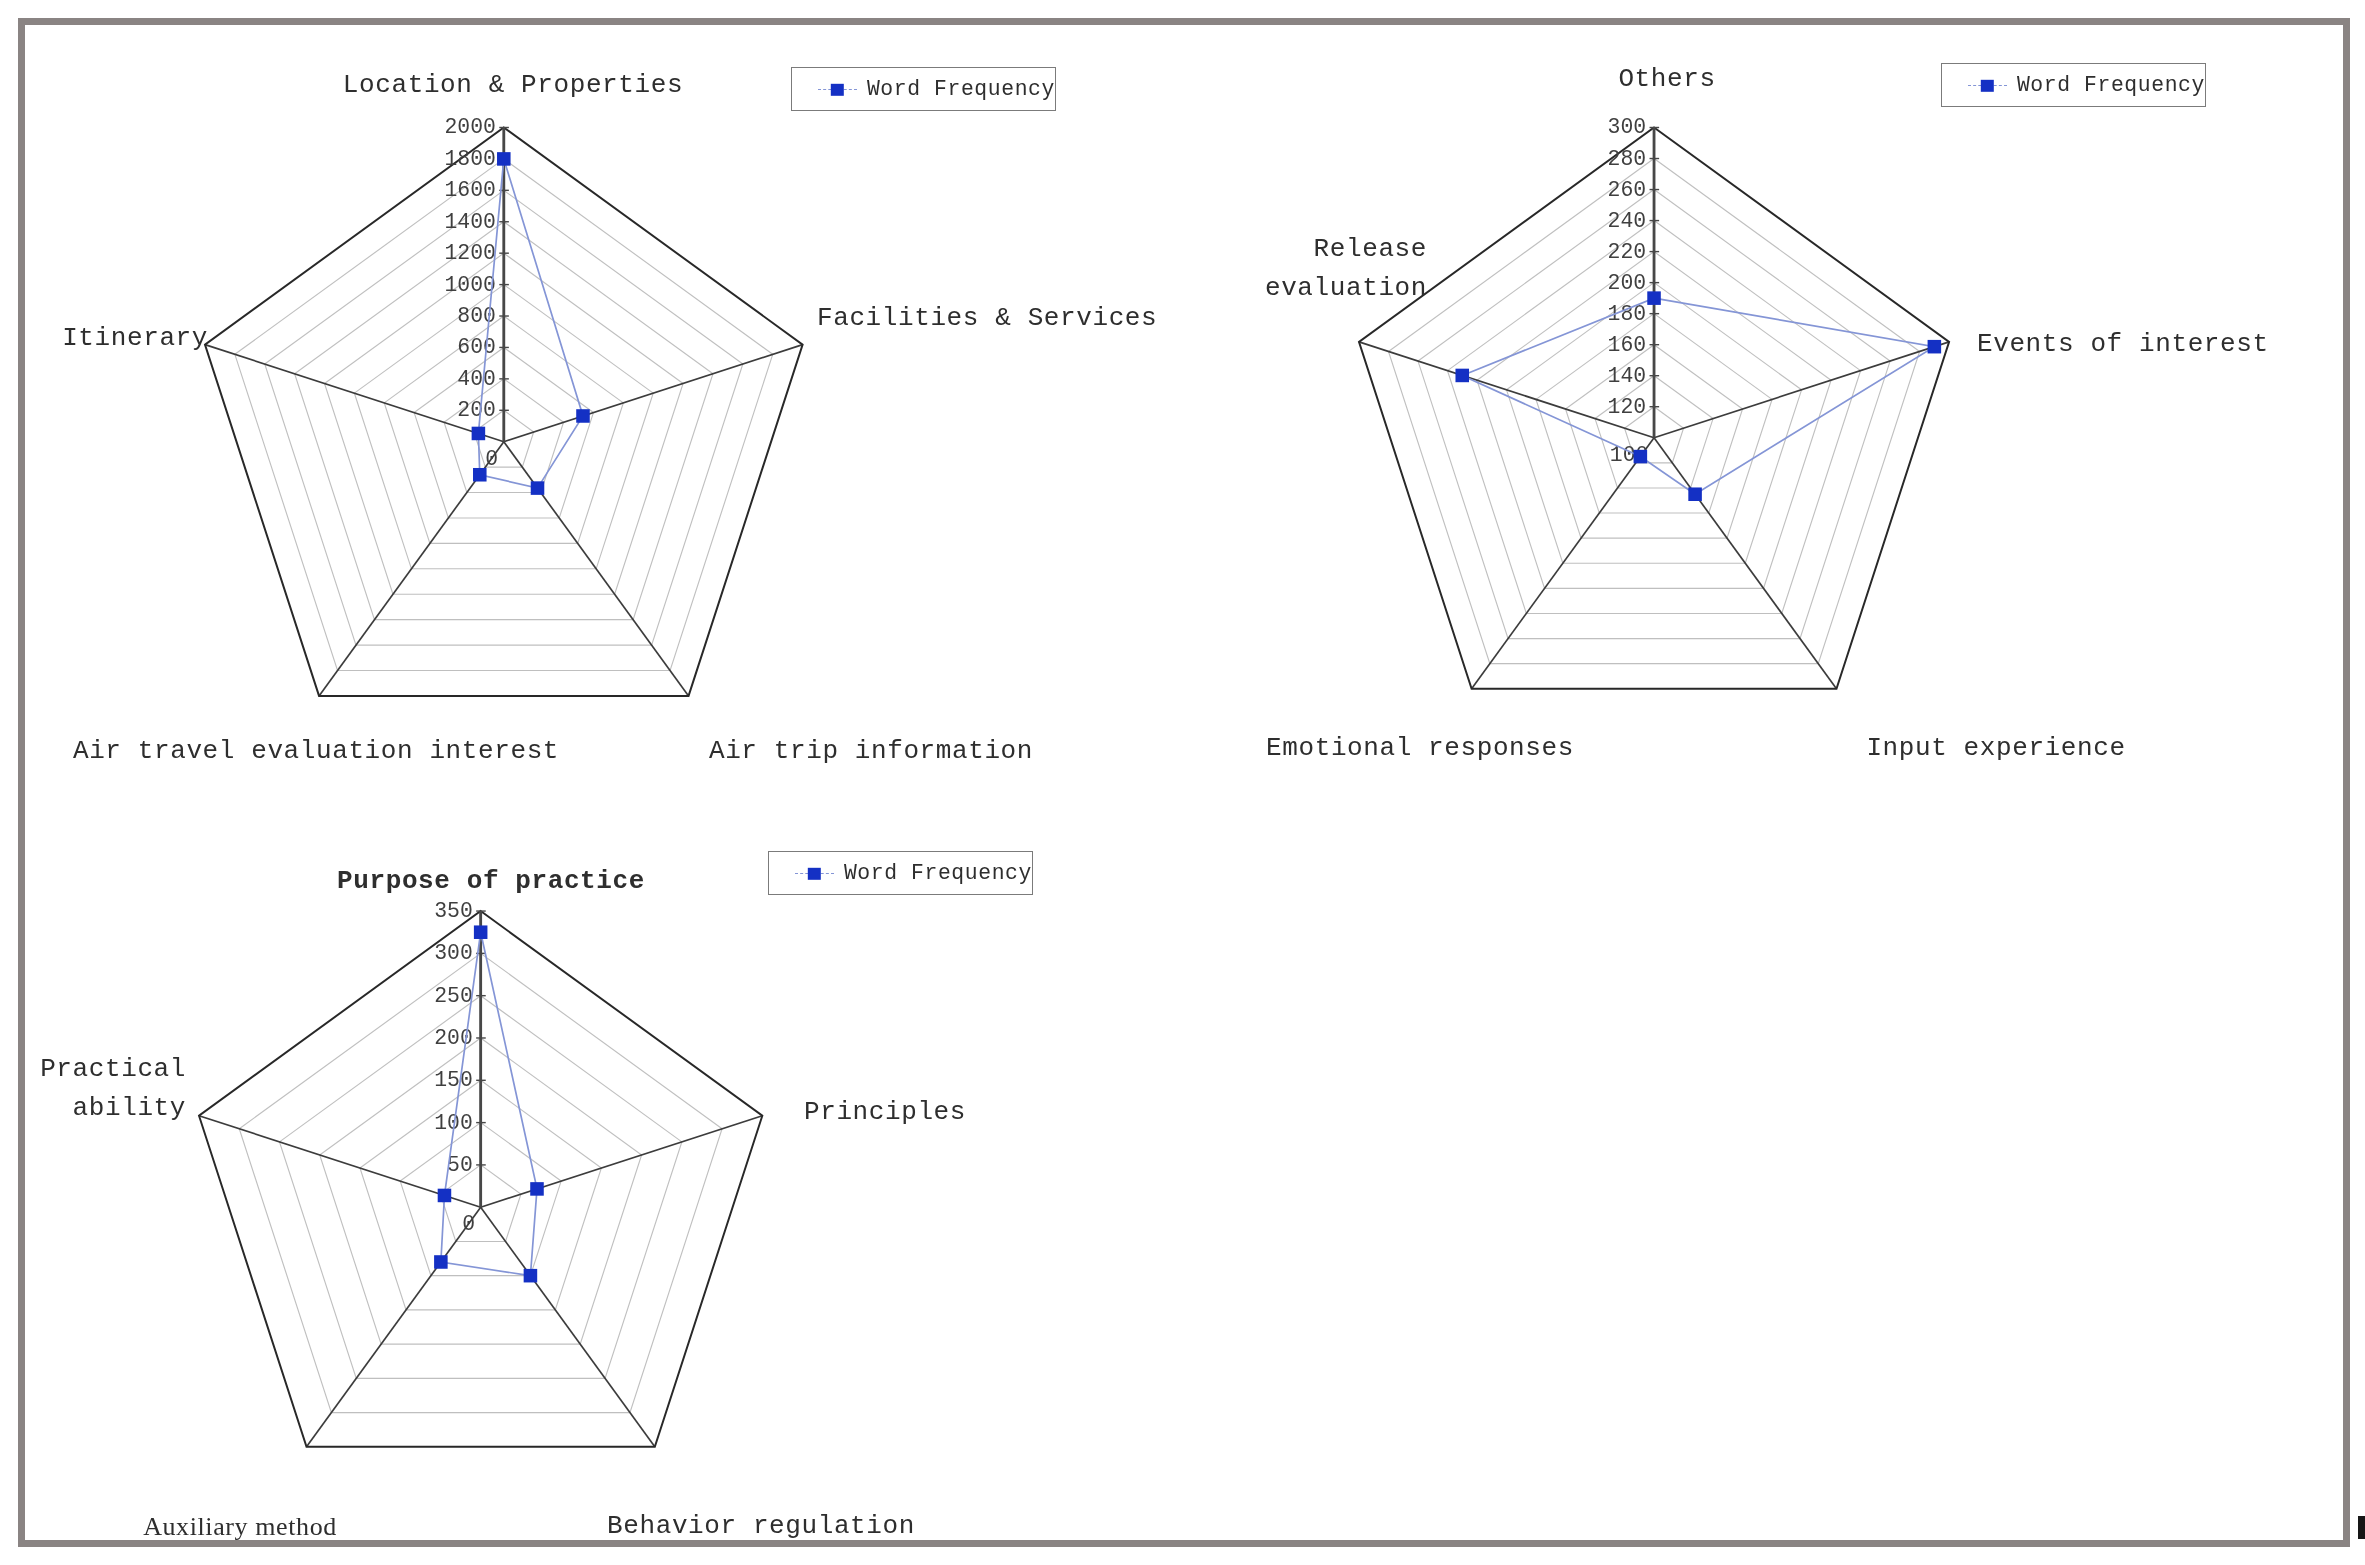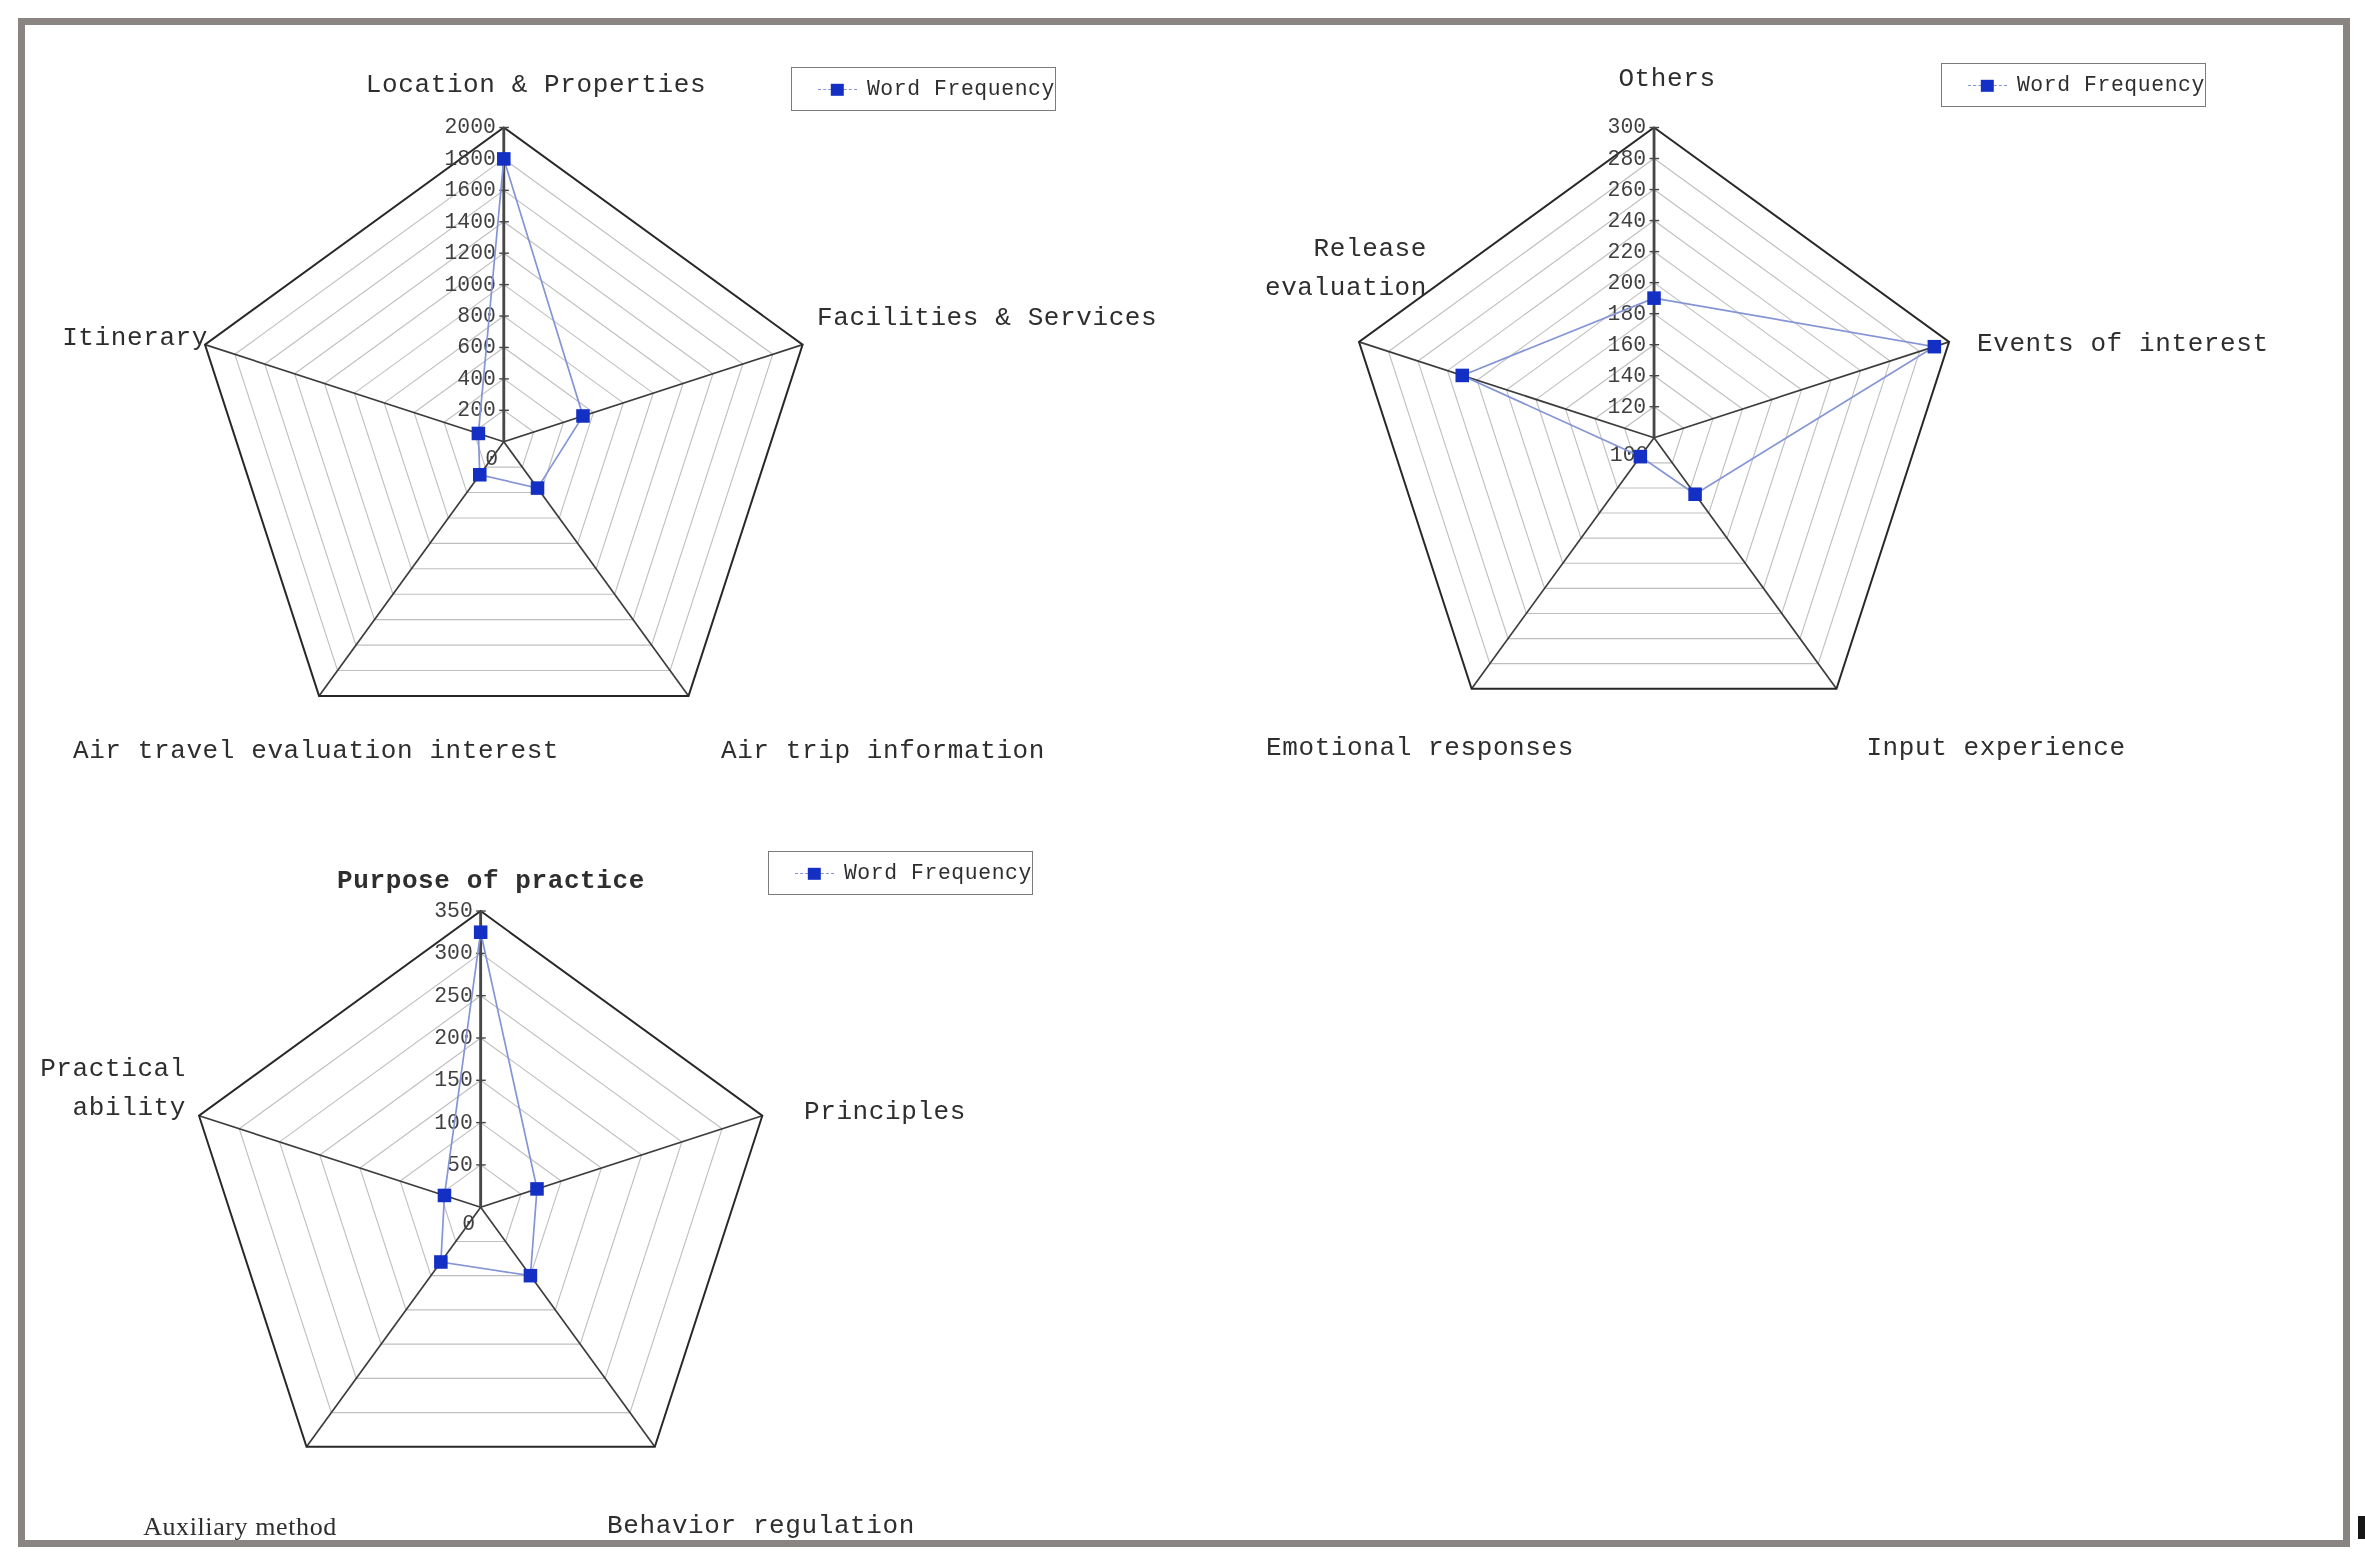--- a/index.html
+++ b/index.html
@@ -147,23 +147,23 @@
         <text x="842" y="2170" text-anchor="end" dominant-baseline="central" font-size="38" fill="#3f3f3f" font-family="&quot;Liberation Mono&quot;, monospace">0</text>
         <polygon points="852,1652.5 951.855,2107.555 940.2,2261.35 781.44,2237.08 787.8075,2119.1425" fill="none" stroke="#8495d6" stroke-width="3"></polygon>
         <rect x="840" y="1640.5" width="24" height="24" fill="#1430c4"></rect>
         <rect x="939.855" y="2095.555" width="24" height="24" fill="#1430c4"></rect>
         <rect x="928.2" y="2249.35" width="24" height="24" fill="#1430c4"></rect>
         <rect x="769.44" y="2225.08" width="24" height="24" fill="#1430c4"></rect>
         <rect x="775.8075" y="2107.1425" width="24" height="24" fill="#1430c4"></rect>
       </g>
     </svg>
   <div id="labels">
-      <div class="axis-label al-c" style="left: 513px; top: 85px; margin-left: 23px;">Location &amp; Properties</div>
+      <div class="axis-label al-c" style="left: 513px; top: 85px;">Location &amp; Properties</div>
       <div class="axis-label al-l" style="left: 817px; top: 318px;">Facilities &amp; Services</div>
-      <div class="axis-label al-c" style="left: 871px; top: 751px; margin-left: 12px;">Air trip information</div>
+      <div class="axis-label al-c" style="left: 871px; top: 751px;">Air trip information</div>
       <div class="axis-label al-c" style="left: 316px; top: 751px;">Air travel evaluation interest</div>
       <div class="axis-label al-r" style="left: 208px; top: 338px;">Itinerary</div>
       <div class="legend" style="left: 791px; top: 67px;">
         <span class="legend-line">
           <span class="legend-sq"></span>
         </span>
         <span class="legend-text">Word Frequency</span>
       </div>
       <div class="axis-label al-c" style="left: 1667px; top: 79px;">Others</div>
       <div class="axis-label al-l" style="left: 1977px; top: 344px;">Events of interest</div>

